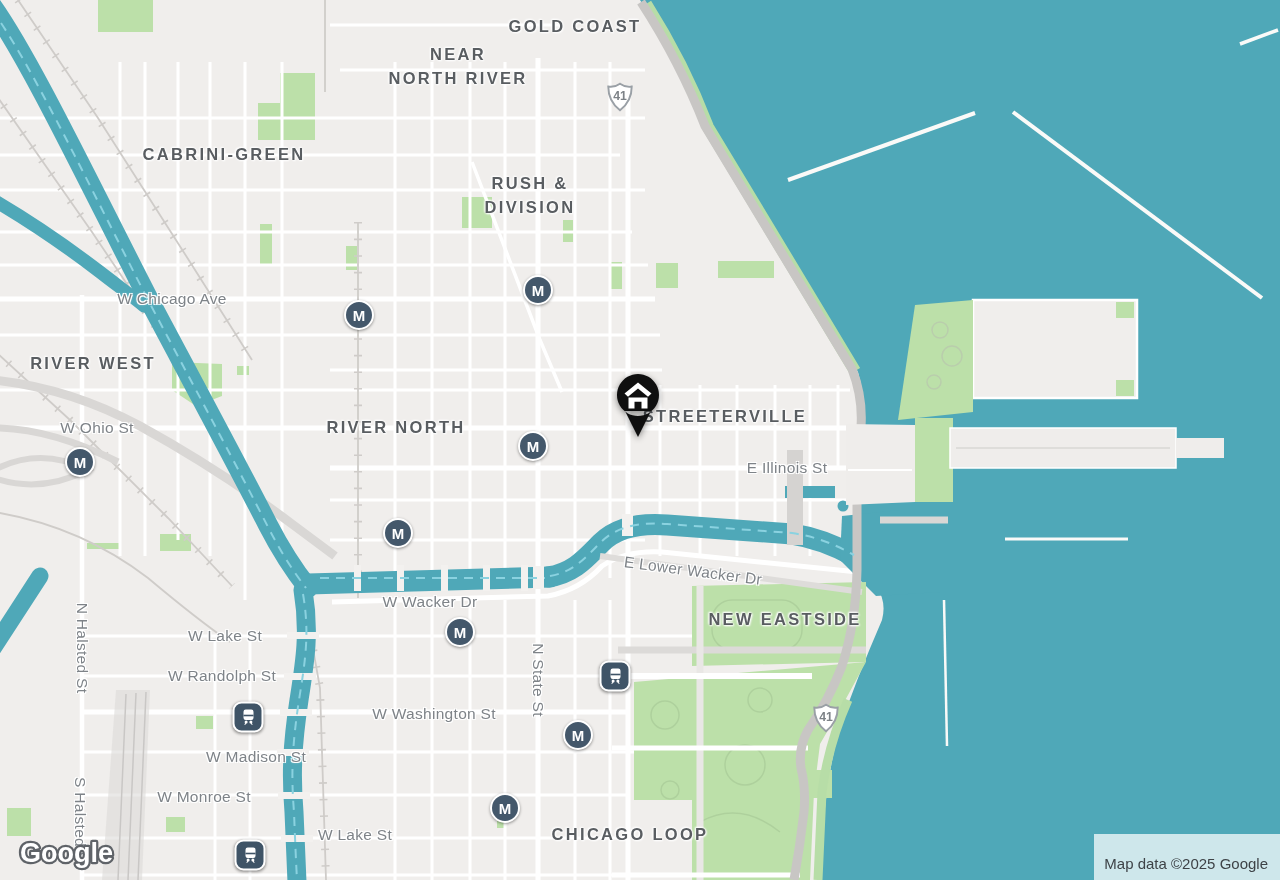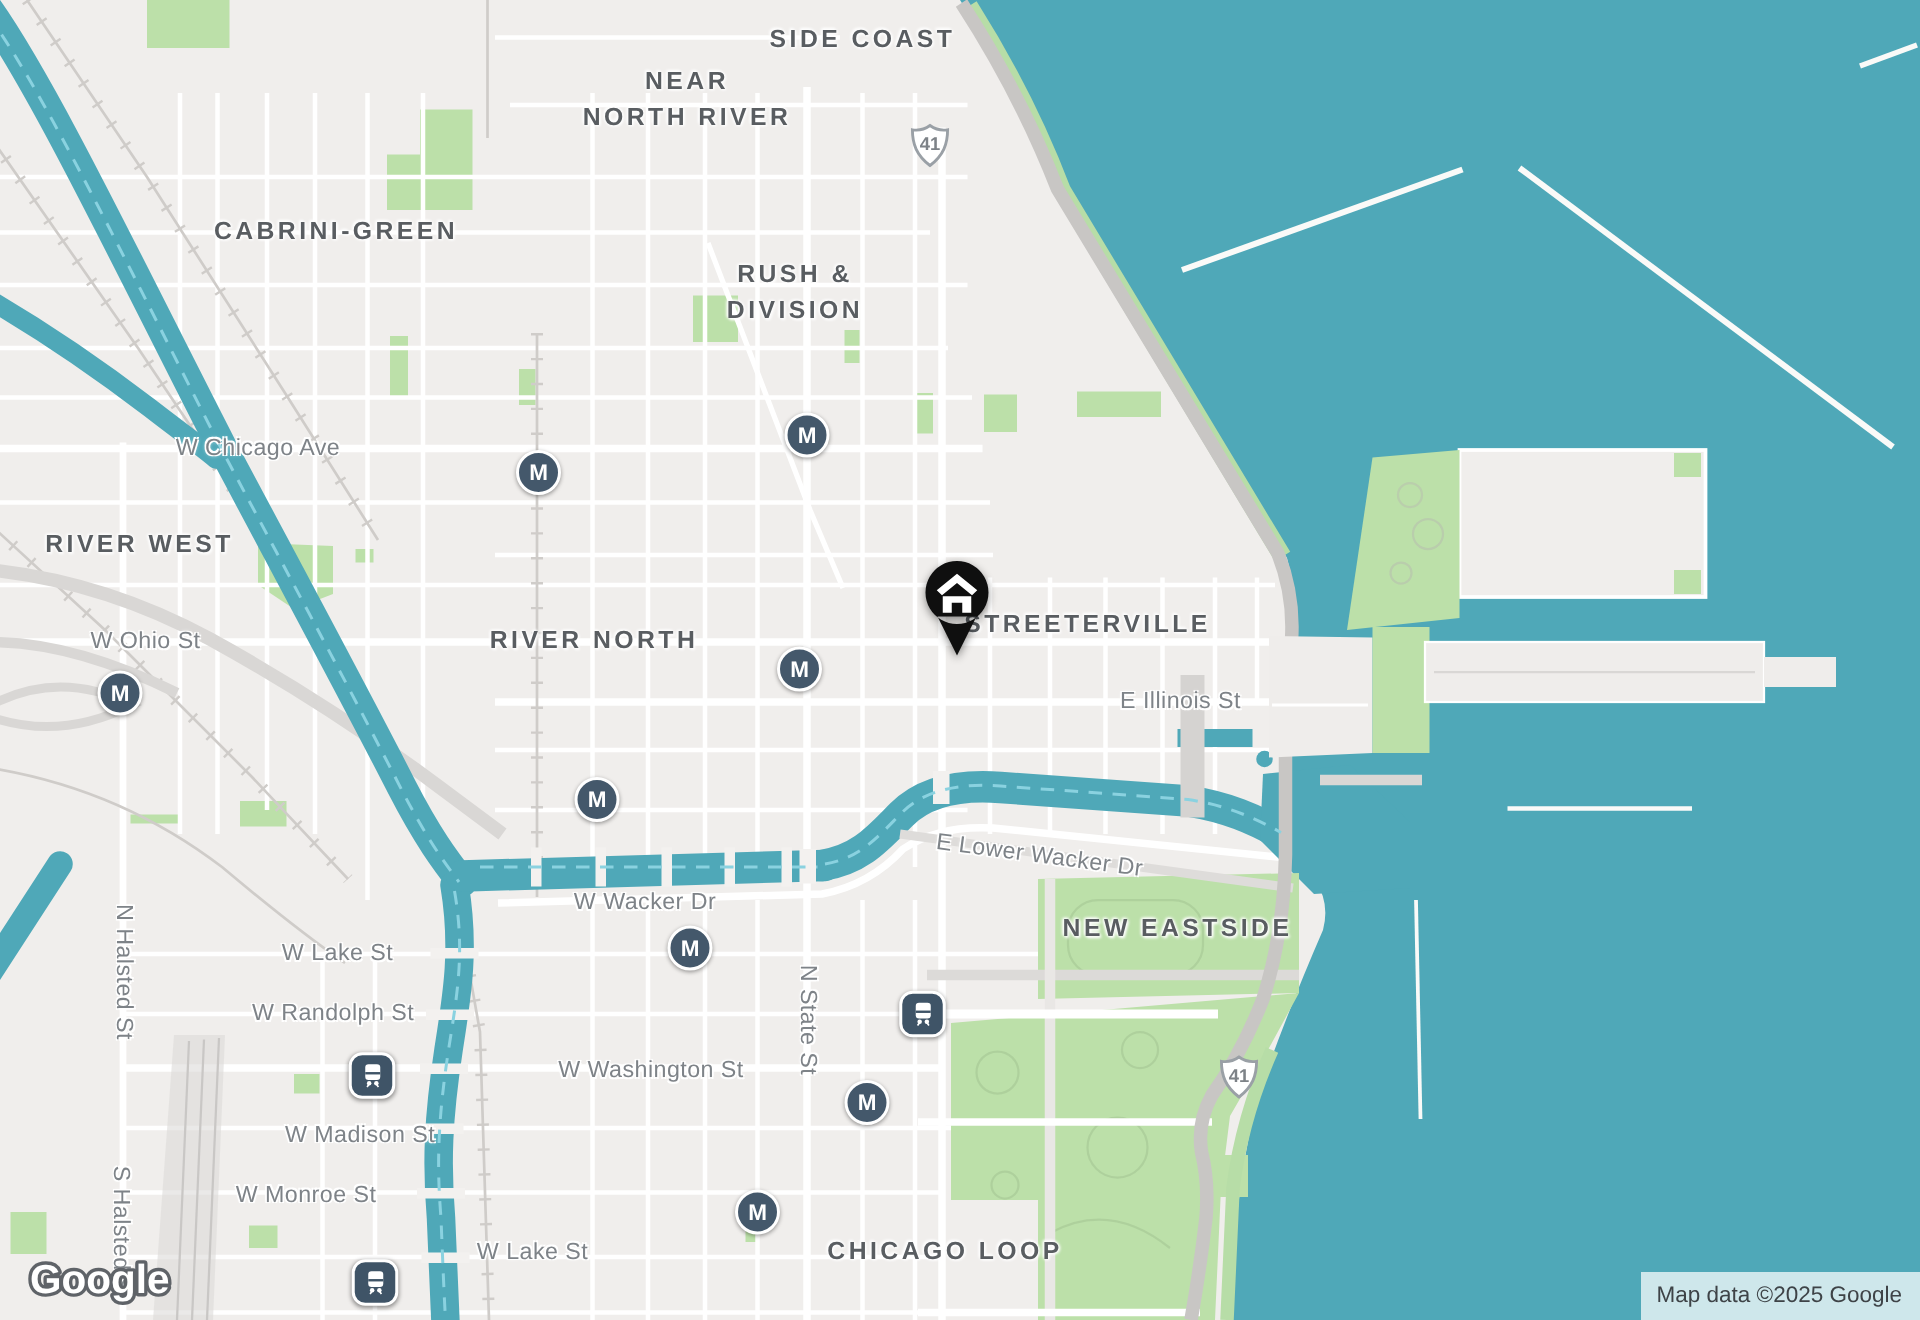--- a/index.html
+++ b/index.html
@@ -23,21 +23,21 @@
     box-shadow:0 1px 3px rgba(0,0,0,.4);display:flex;align-items:center;
     justify-content:center;color:#fff;font-weight:700;font-size:15px;cursor:pointer;}
   .train{position:absolute;width:27px;height:27px;border-radius:9px;
     transform:translate(-50%,-50%);background:#3F5467;border:2.5px solid #fff;
     box-shadow:0 1px 3px rgba(0,0,0,.4);display:flex;align-items:center;
     justify-content:center;cursor:pointer;}
   .shield{position:absolute;transform:translate(-50%,-50%);width:30px;height:32px;}
   #pin{position:absolute;left:614px;top:371px;width:48px;height:70px;
     filter:drop-shadow(0 2px 3px rgba(0,0,0,.45));cursor:pointer;}
   #gwatermark{position:absolute;left:16px;top:832px;}
-  #attribution{position:absolute;right:0;bottom:0;height:22px;padding:5px 12px 5px 10px;
+  #attribution{position:absolute;right:0;bottom:0;height:22px;padding:19px 12px 5px 10px;
     background:rgba(255,255,255,.72);color:#3e4347;font-size:15px;line-height:22px;margin-left:45px;}
 </style>
 </head>
 <body>
 
 <div id="map">
 
   <svg id="basemap" width="1280" height="880" viewBox="0 0 1280 880">
 
     <g>
@@ -246,41 +246,41 @@
       <path d="M 303,594 C 310,634 305,662 299,700 C 292,746 291,776 294,812 C 295,838 296,862 297,880"></path>
     </g>
 
     <g stroke="#FAFAF8" fill="none">
       <path d="M 788,180 L 975,113" stroke-width="4"></path>
       <path d="M 1013,112 L 1262,298" stroke-width="4"></path>
       <path d="M 1240,44 L 1278,30" stroke-width="3.5"></path>
     </g>
   </svg>
 
-  <div class="nlabel" style="left:575px;top:27px">SIDE COAST</div>
+  <div class="nlabel" style="left:575px;top:27px">GOLD COAST</div>
   <div class="nlabel" style="left:458px;top:67px">NEAR
 NORTH RIVER</div>
   <div class="nlabel" style="left:224px;top:155px">CABRINI-GREEN</div>
   <div class="nlabel" style="left:530px;top:196px">RUSH &amp;
 DIVISION</div>
   <div class="nlabel" style="left:93px;top:364px">RIVER WEST</div>
   <div class="nlabel" style="left:396px;top:428px">RIVER NORTH</div>
   <div class="nlabel" style="left:725px;top:417px">STREETERVILLE</div>
   <div class="nlabel" style="left:785px;top:620px">NEW EASTSIDE</div>
   <div class="nlabel" style="left:630px;top:835px">CHICAGO LOOP</div>
 
   <div class="slabel" style="left:172px;top:299px">W Chicago Ave</div>
   <div class="slabel" style="left:97px;top:428px">W Ohio St</div>
   <div class="slabel" style="left:787px;top:468px">E Illinois St</div>
   <div class="slabel tilt" style="left:693px;top:571px">E Lower Wacker Dr</div>
   <div class="slabel" style="left:430px;top:602px">W Wacker Dr</div>
   <div class="slabel" style="left:225px;top:636px">W Lake St</div>
   <div class="slabel" style="left:222px;top:676px">W Randolph St</div>
   <div class="slabel" style="left:434px;top:714px">W Washington St</div>
-  <div class="slabel" style="left:240px;top:757px">W Madison St</div>
+  <div class="slabel" style="left:256px;top:757px">W Madison St</div>
   <div class="slabel" style="left:204px;top:797px">W Monroe St</div>
   <div class="slabel" style="left:355px;top:835px">W Lake St</div>
   <div class="slabel vert" style="left:82px;top:648px">N Halsted St</div>
   <div class="slabel vert" style="left:80px;top:822px">S Halsted St</div>
   <div class="slabel vert" style="left:538px;top:680px">N State St</div>
 
   <svg class="shield" style="left:620px;top:97px" viewBox="0 0 28 30">
     <path d="M14,2.5 C10.5,5 6.5,5.8 3,5.2 C3,14 5.5,21 14,27.5 C22.5,21 25,14 25,5.2 C21.5,5.8 17.5,5 14,2.5 Z" fill="#FFFFFF" stroke="#9AA0A6" stroke-width="1.8"></path>
     <text x="14" y="18" text-anchor="middle" font-size="11.5" font-weight="bold" font-family="Liberation Sans, sans-serif" fill="#7D8287">41</text>
   </svg>

